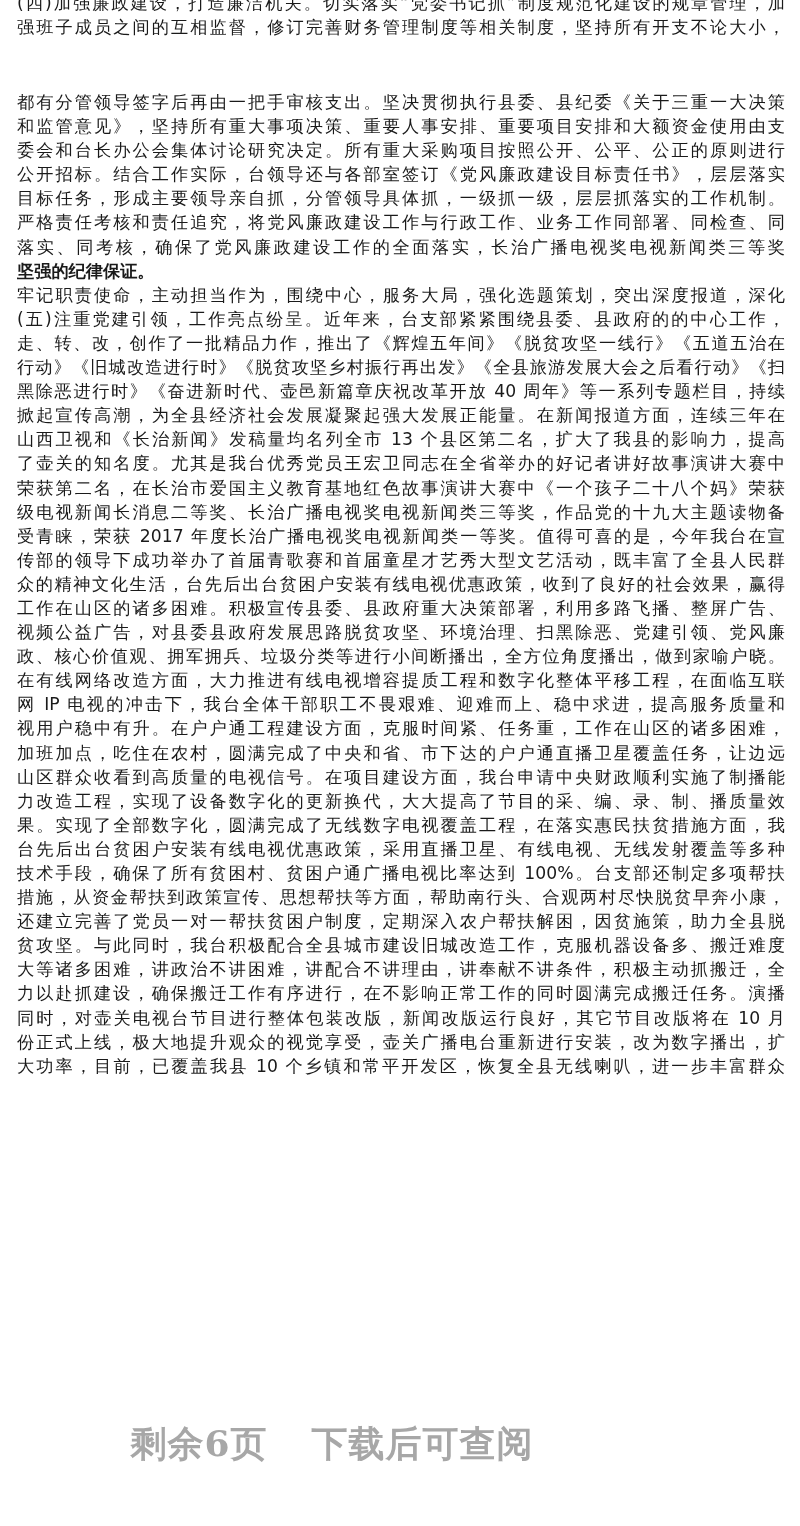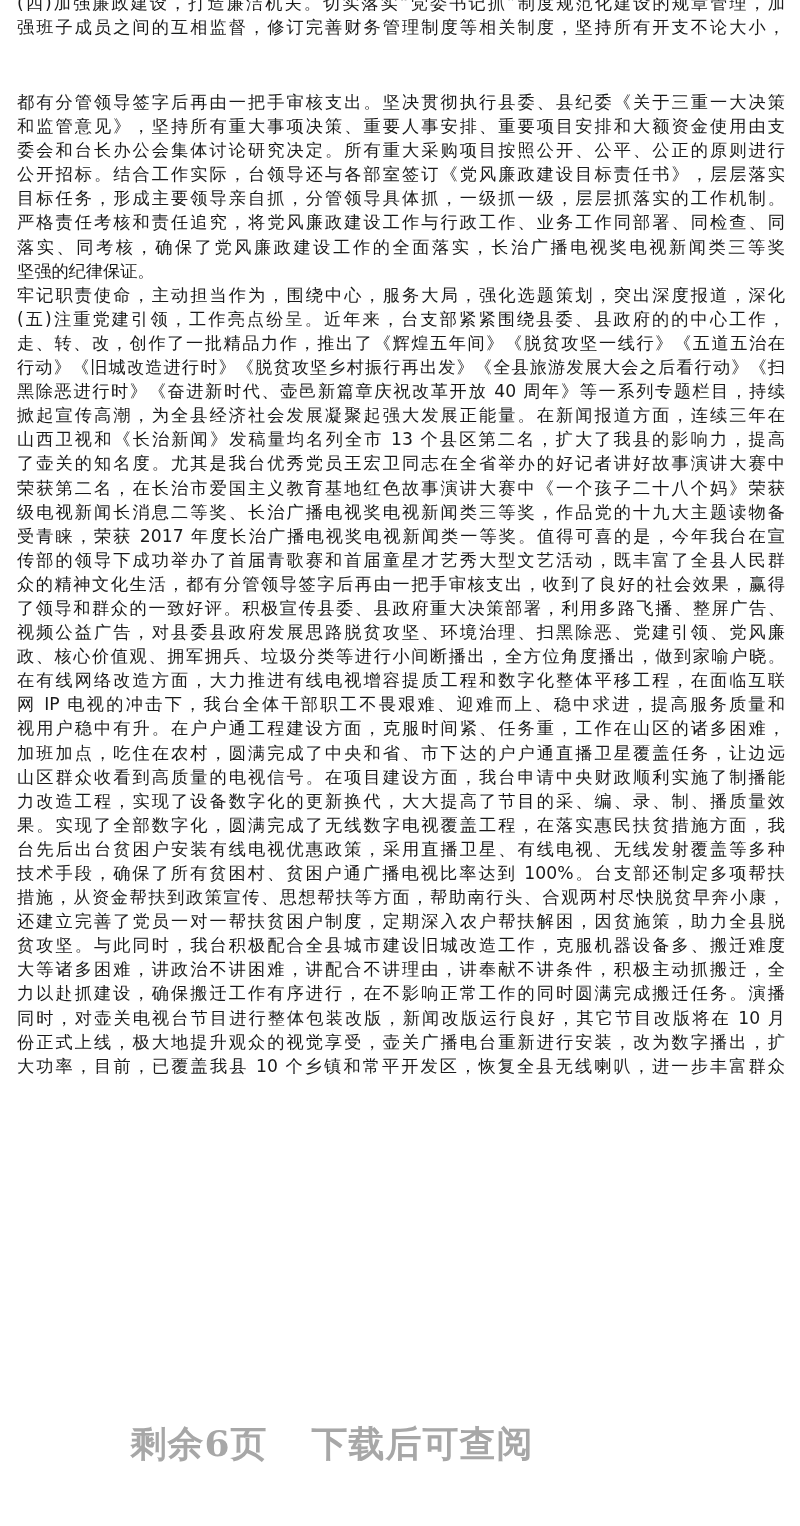--- a/index.html
+++ b/index.html
@@ -2,21 +2,21 @@
 <html><head>
 <meta charset="utf-8">
 <style>
   html, body { margin: 0; padding: 0; background: #ffffff; }
   body { width: 800px; height: 1526px; overflow: hidden; position: relative;
          font-family: "DejaVu Sans", "Liberation Sans", sans-serif; color: #1a1a1a; }
   .page { position: absolute; left: 0; top: 0; width: 800px; }
   .block { position: absolute; left: 17px; width: 768px; }
   .line { height: 24.1px; line-height: 24.1px; font-size: 17.2px; white-space: nowrap;
           overflow: hidden; text-align: justify; text-align-last: justify; letter-spacing: 0; }
-  .line.last { text-align-last: left; }
+  .line.last { text-align-last: left; font-weight: bold; }
   #block-top { top: -9px; }
   #block-main { top: 90px; }
   .footer-banner { position: absolute; left: 0; top: 1420px; width: 664px; height: 60px;
                    text-align: center; font-size: 36px; font-weight: bold; color: #a7a7a7;
                    font-family: "DejaVu Serif", "Liberation Serif", serif; letter-spacing: 1px; }
   .footer-banner span { display: inline-block; }
   .footer-banner .gap { width: 44px; }
 </style>
 </head>
 <body>
@@ -41,22 +41,22 @@
     <div class="line">走、转、改，创作了一批精品力作，推出了《辉煌五年间》《脱贫攻坚一线行》《五道五治在</div>
     <div class="line">行动》《旧城改造进行时》《脱贫攻坚乡村振行再出发》《全县旅游发展大会之后看行动》《扫</div>
     <div class="line">黑除恶进行时》《奋进新时代、壶邑新篇章庆祝改革开放 40 周年》等一系列专题栏目，持续</div>
     <div class="line">掀起宣传高潮，为全县经济社会发展凝聚起强大发展正能量。在新闻报道方面，连续三年在</div>
     <div class="line">山西卫视和《长治新闻》发稿量均名列全市 13 个县区第二名，扩大了我县的影响力，提高</div>
     <div class="line">了壶关的知名度。尤其是我台优秀党员王宏卫同志在全省举办的好记者讲好故事演讲大赛中</div>
     <div class="line">荣获第二名，在长治市爱国主义教育基地红色故事演讲大赛中《一个孩子二十八个妈》荣获</div>
     <div class="line">级电视新闻长消息二等奖、长治广播电视奖电视新闻类三等奖，作品党的十九大主题读物备</div>
     <div class="line">受青睐，荣获 2017 年度长治广播电视奖电视新闻类一等奖。值得可喜的是，今年我台在宣</div>
     <div class="line">传部的领导下成功举办了首届青歌赛和首届童星才艺秀大型文艺活动，既丰富了全县人民群</div>
-    <div class="line">众的精神文化生活，都有分管领导签字后再由一把手审核支出，收到了良好的社会效果，赢得</div>
-    <div class="line">了领导和群众的一致好评。积极宣传县委、县政府重大决策部署，利用多路飞播、整屏广告、</div>
+    <div class="line">众的精神文化生活，台先后出台贫困户安装有线电视优惠政策，收到了良好的社会效果，赢得</div>
+    <div class="line">工作在山区的诸多困难。积极宣传县委、县政府重大决策部署，利用多路飞播、整屏广告、</div>
     <div class="line">视频公益广告，对县委县政府发展思路脱贫攻坚、环境治理、扫黑除恶、党建引领、党风廉</div>
     <div class="line">政、核心价值观、拥军拥兵、垃圾分类等进行小间断播出，全方位角度播出，做到家喻户晓。</div>
     <div class="line">在有线网络改造方面，大力推进有线电视增容提质工程和数字化整体平移工程，在面临互联</div>
     <div class="line">网 IP 电视的冲击下，我台全体干部职工不畏艰难、迎难而上、稳中求进，提高服务质量和</div>
     <div class="line">视用户稳中有升。在户户通工程建设方面，克服时间紧、任务重，工作在山区的诸多困难，</div>
     <div class="line">加班加点，吃住在农村，圆满完成了中央和省、市下达的户户通直播卫星覆盖任务，让边远</div>
     <div class="line">山区群众收看到高质量的电视信号。在项目建设方面，我台申请中央财政顺利实施了制播能</div>
     <div class="line">力改造工程，实现了设备数字化的更新换代，大大提高了节目的采、编、录、制、播质量效</div>
     <div class="line">果。实现了全部数字化，圆满完成了无线数字电视覆盖工程，在落实惠民扶贫措施方面，我</div>
     <div class="line">台先后出台贫困户安装有线电视优惠政策，采用直播卫星、有线电视、无线发射覆盖等多种</div>

